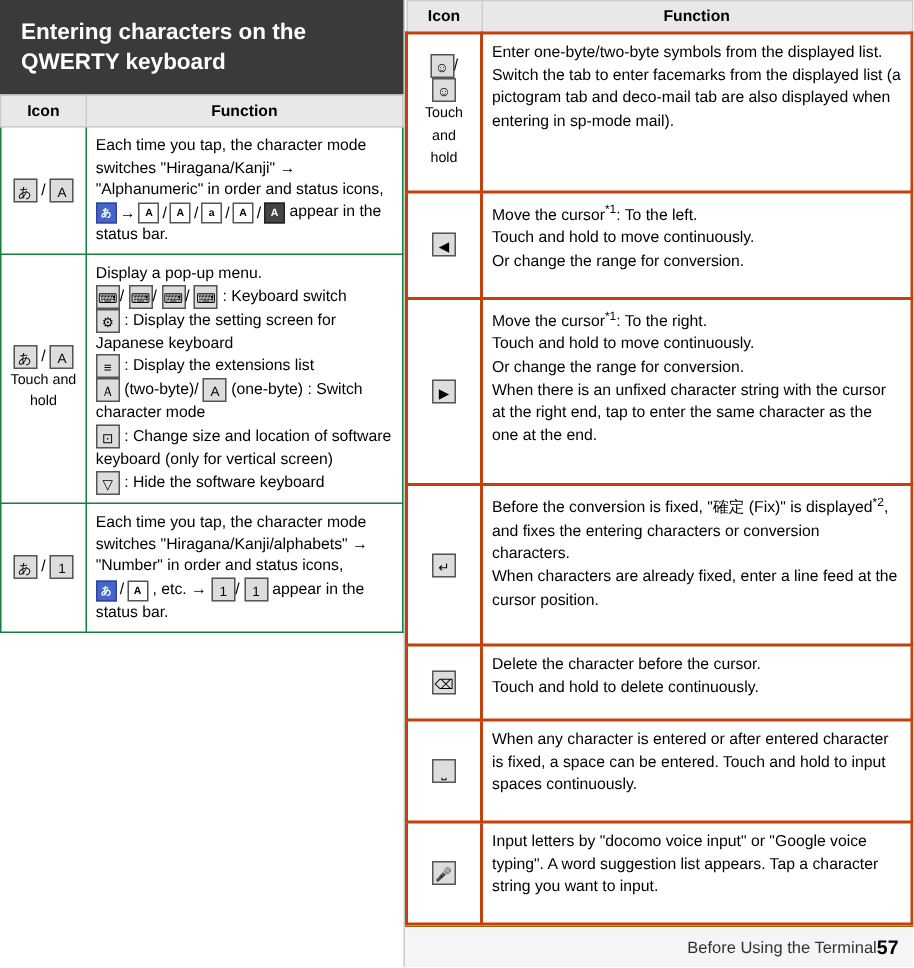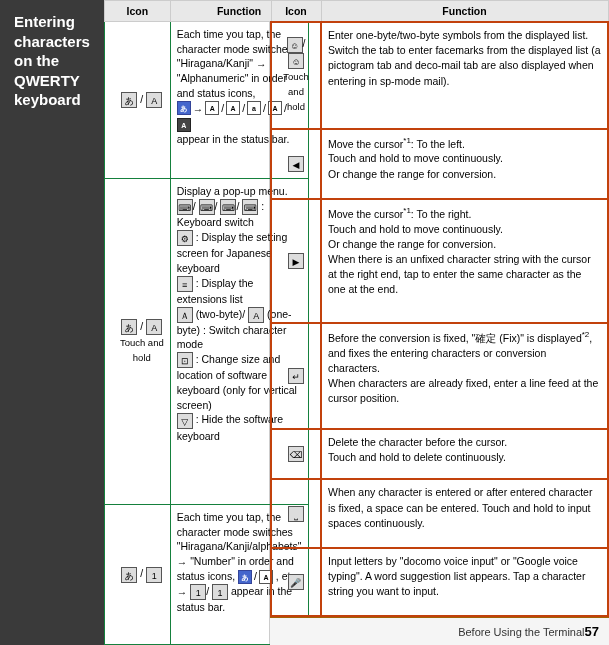--- a/index.html
+++ b/index.html
@@ -11,21 +11,21 @@
       min-height: 645px;
       display: flex;
     }
 
     
     .left-panel {
       width: 270px;
       min-height: 645px;
       border-right: 1px solid #ccc;
       display: flex;
-      flex-direction: row;
+      flex-direction: column;
     }
 
     .left-header {
       background: #3a3a3a;
       color: #fff;
       padding: 12px 14px;
       font-size: 15px;
       font-weight: bold;
       line-height: 1.3;
     }
@@ -56,21 +56,20 @@
       padding: 5px 6px;
       vertical-align: top;
       line-height: 1.4;
     }
 
     .left-table td.icon-cell {
       text-align: center;
       white-space: nowrap;
       width: 55px;
       vertical-align: middle;
-      padding-left: 15px;
     }
 
     .icon-box {
       display: inline-block;
       border: 1px solid #555;
       background: #ddd;
       width: 16px;
       height: 16px;
       line-height: 16px;
       text-align: center;

